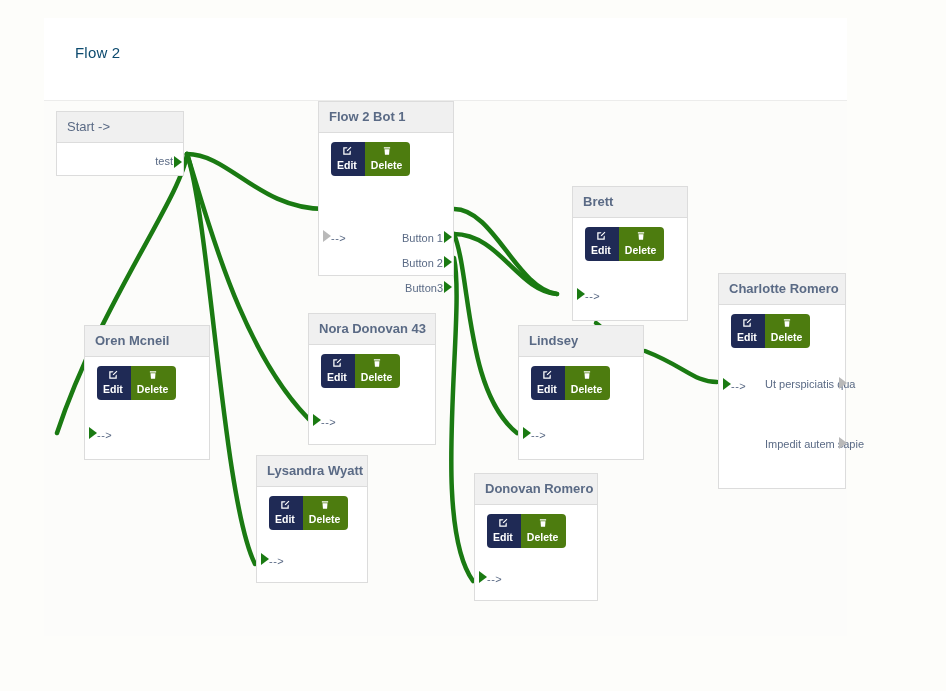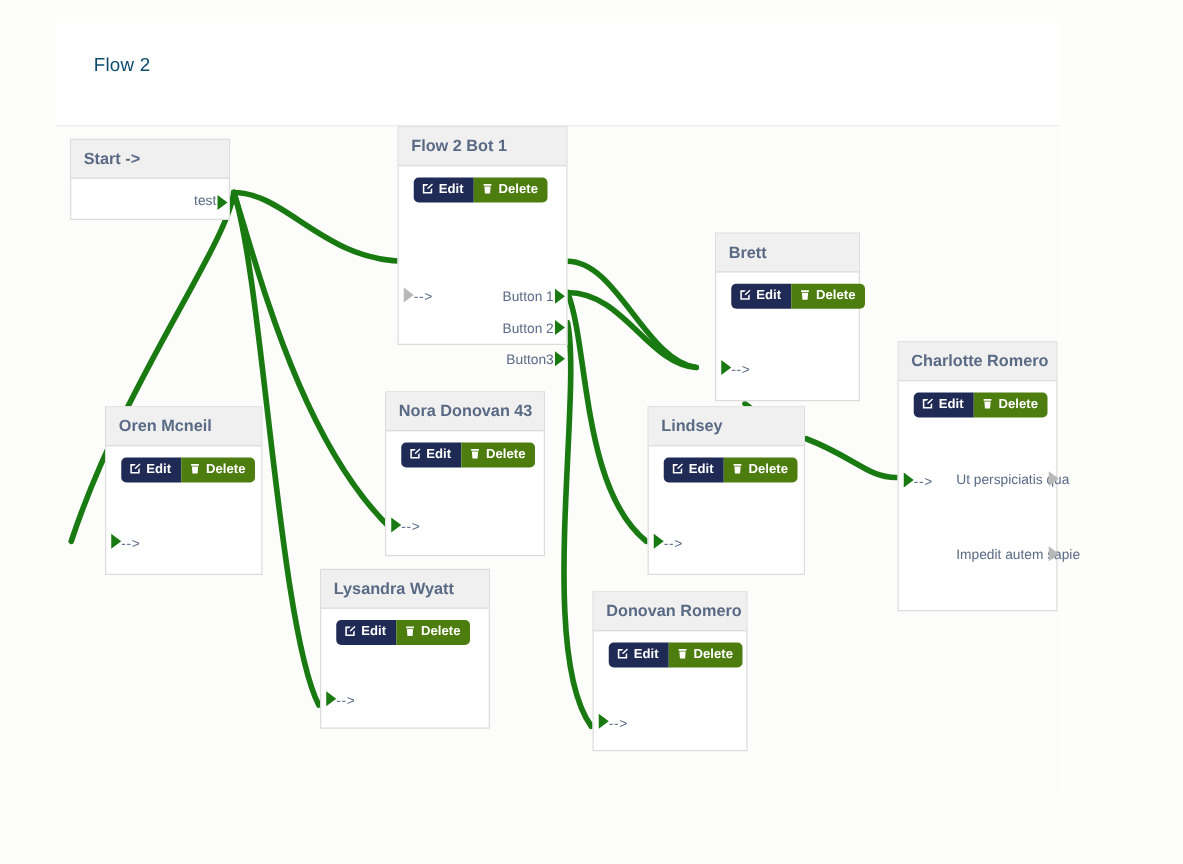--- a/index.html
+++ b/index.html
@@ -66,41 +66,42 @@
     background: #f0f0f0;
     border-bottom: 1px solid #dcdcdc;
     padding: 7px 10px 8px 10px;
     font-size: 13px;
     color: #5a6a85;
     font-weight: 600;
     white-space: nowrap;
     overflow: hidden;
   }
   .node-head.plain {
-    font-weight: 700;
+    font-weight: 400;
   }
   .node-body {
     position: relative;
     height: calc(100% - 32px);
   }
   .btn-row {
     padding: 9px 0 0 12px;
     display: flex;
   }
   .btn {
     font-size: 10.5px;
     font-weight: 700;
     color: #ffffff;
     border: none;
     padding: 4px 8px 5px 6px;
     display: inline-flex;
     align-items: center;
     gap: 4px;
     line-height: 1;
     white-space: nowrap;
+    flex-direction: column;
   }
   .btn-edit {
     background: #1f2a55;
     border-radius: 4px 0 0 4px;
   }
   .btn-delete {
     background: #4d7c0f;
     border-radius: 0 4px 4px 0;
   }
   .btn svg { display:block; }
@@ -372,21 +373,21 @@
             <span>Delete</span>
           </button>
         </div>
         <div class="port port-in" style="top:73px;">
           <span class="arrow-marker arrow-in arrow-green" style="top:-3px;"></span>
           <span>--&gt;</span>
         </div>
       </div>
     </div>
 
-    <div class="node" style="left:212px; top:354px; width:136px; height:128px;">
+    <div class="node" style="left:212px; top:354px; width:112px; height:128px;">
       <div class="node-head">Lysandra Wyatt</div>
       <div class="node-body">
         <div class="btn-row">
           <button class="btn btn-edit">
             <span>
               <svg width="10" height="10" viewBox="0 0 16 16">
                   <path fill="#fff" d="M2 2h7l-2 2H4v8h8V9l2-2v7H2z"></path>
                   <path fill="#fff" d="M13.8 1.2 15 2.4 9.3 8.1 7.6 8.4l.3-1.7z"></path>
                 </svg>
             </span>

